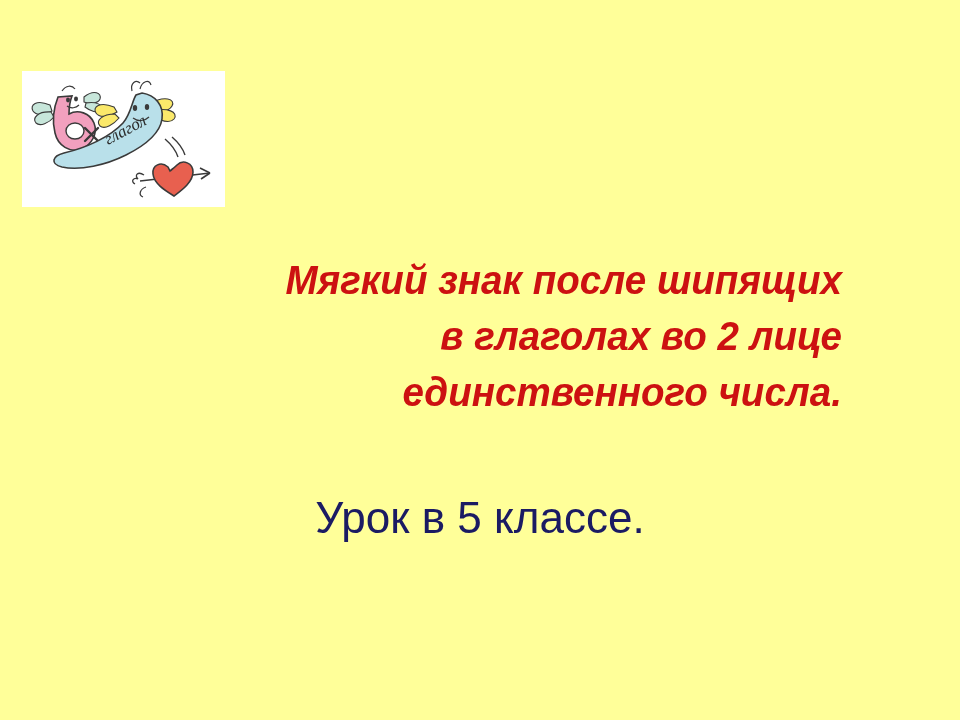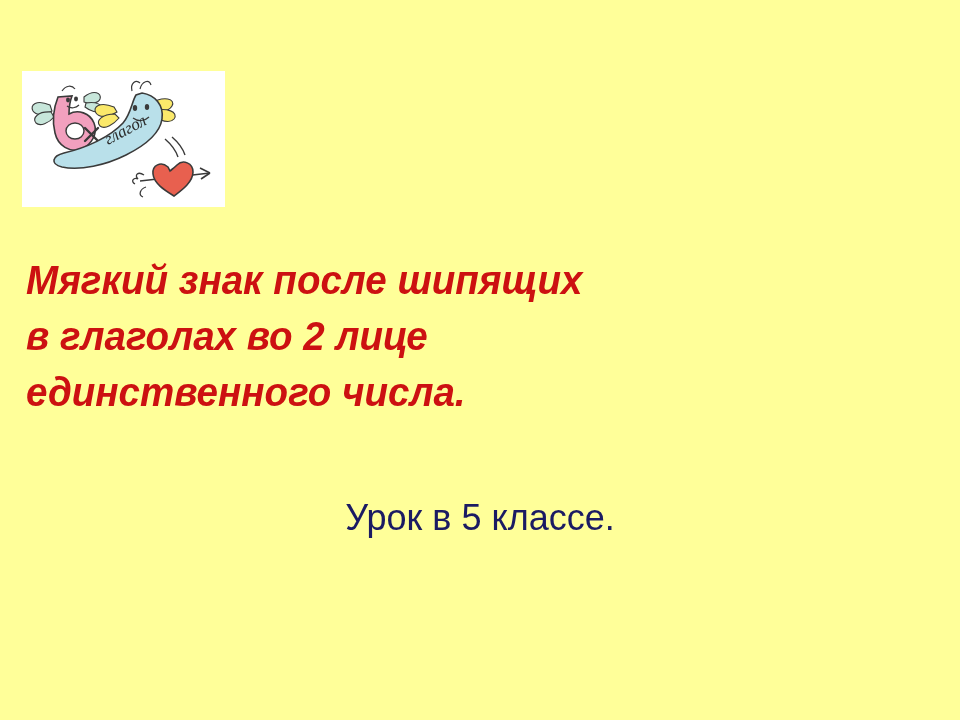--- a/index.html
+++ b/index.html
@@ -36,21 +36,21 @@
     width: 203px;
     height: 136px;
   }
 
   
   #title-block {
     position: absolute;
     left: 0;
     top: 252px;
     width: 868px;
-    text-align: left;
+    text-align: right;
   }
   .title-line {
     display: block;
     color: #CC1111;
     font-family: "Liberation Sans", sans-serif;
     font-weight: bold;
     font-style: italic;
     font-size: 41px;
     line-height: 56px;
     letter-spacing: 0px;
@@ -65,21 +65,21 @@
     top: 496px;
     width: 960px;
     text-align: center;
   }
   #subtitle-text {
     display: block;
     color: #1B1B63;
     font-family: "Liberation Sans", sans-serif;
     font-weight: normal;
     font-style: normal;
-    font-size: 36px;
+    font-size: 44px;
     line-height: 44px;
     white-space: nowrap;
   }
 </style>
 </head>
 <body>
 
 <div id="slide">
 
   <div id="illustration-frame">

